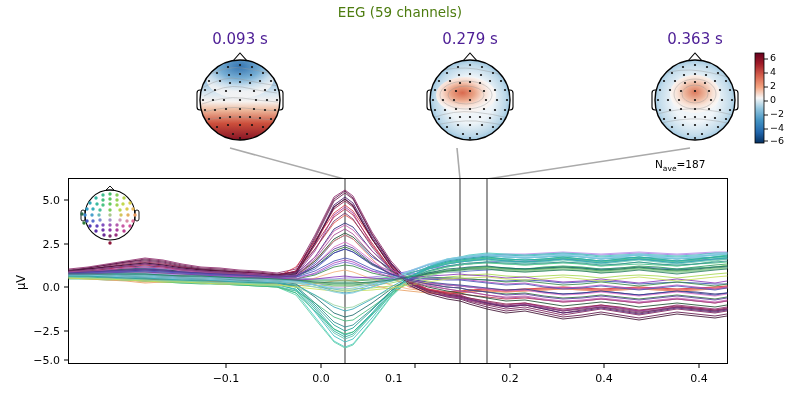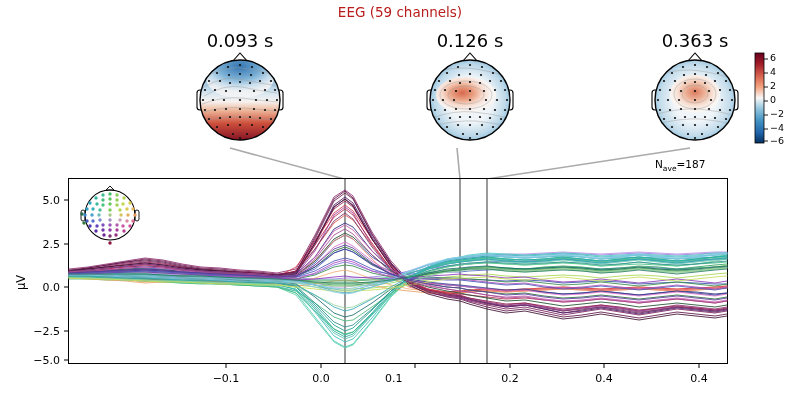--- a/index.html
+++ b/index.html
@@ -1,20 +1,20 @@
 <!DOCTYPE html>
 <html><head>
 <meta charset="utf-8">
 <style>
   html,body{margin:0;padding:0;}
   body{width:800px;height:420px;background:#ffffff;font-family:"DejaVu Sans",sans-serif;overflow:hidden;position:relative;}
   #fig{position:absolute;left:0;top:0;width:800px;height:420px;}
   .abs{position:absolute;}
-  #fig-title{left:0;top:4px;width:800px;text-align:center;font-size:13.5px;color:#b91c1c;}
-  .topo-title{font-size:18px;color:#000000;text-align:center;}
+  #fig-title{left:0;top:4px;width:800px;text-align:center;font-size:13.5px;color:#4d7c0f;}
+  .topo-title{font-size:15px;color:#4c1d95;text-align:center;}
   .topo-wrap{width:120px;height:108px;}
   .cbar-tick{font-size:9.5px;color:#000;text-align:left;line-height:1;}
   .ax-tick{font-size:11px;color:#000;}
   #xlabel{font-size:11.5px;color:#000;text-align:center;}
   #ylabel{font-size:11.5px;color:#000;transform:rotate(-90deg);transform-origin:left top;white-space:nowrap;}
   #nave{font-size:10.5px;color:#000;white-space:nowrap;}
   #nave sub{font-size:7.5px;}
   svg{display:block;overflow:visible;}
 </style>
 </head>
@@ -115,21 +115,21 @@
             <circle cx="60" cy="77" r="1.1"></circle>
           <circle cx="53" cy="86" r="1.1"></circle>
             <circle cx="67" cy="86" r="1.1"></circle>
             <circle cx="60" cy="90" r="1.1"></circle>
         </g>
       </svg>
     </div>
   </div>
 
   <div class="abs" style="left:380px;top:30px;width:180px;">
-    <div class="topo-title">0.126 s</div>
+    <div class="topo-title">0.279 s</div>
     <div class="topo-wrap abs" style="left:30px;top:18px;">
       <svg width="120" height="108" viewBox="0 0 120 108">
         <defs>
           <radialGradient id="g1c" cx="44%" cy="44%" r="48%">
             <stop offset="0%" stop-color="#d9694e"></stop>
             <stop offset="40%" stop-color="#e9a184"></stop>
             <stop offset="70%" stop-color="#f7d9cb"></stop>
             <stop offset="100%" stop-color="#f8f4f2"></stop>
           </radialGradient>
           <radialGradient id="g1o" cx="50%" cy="50%" r="50%">

